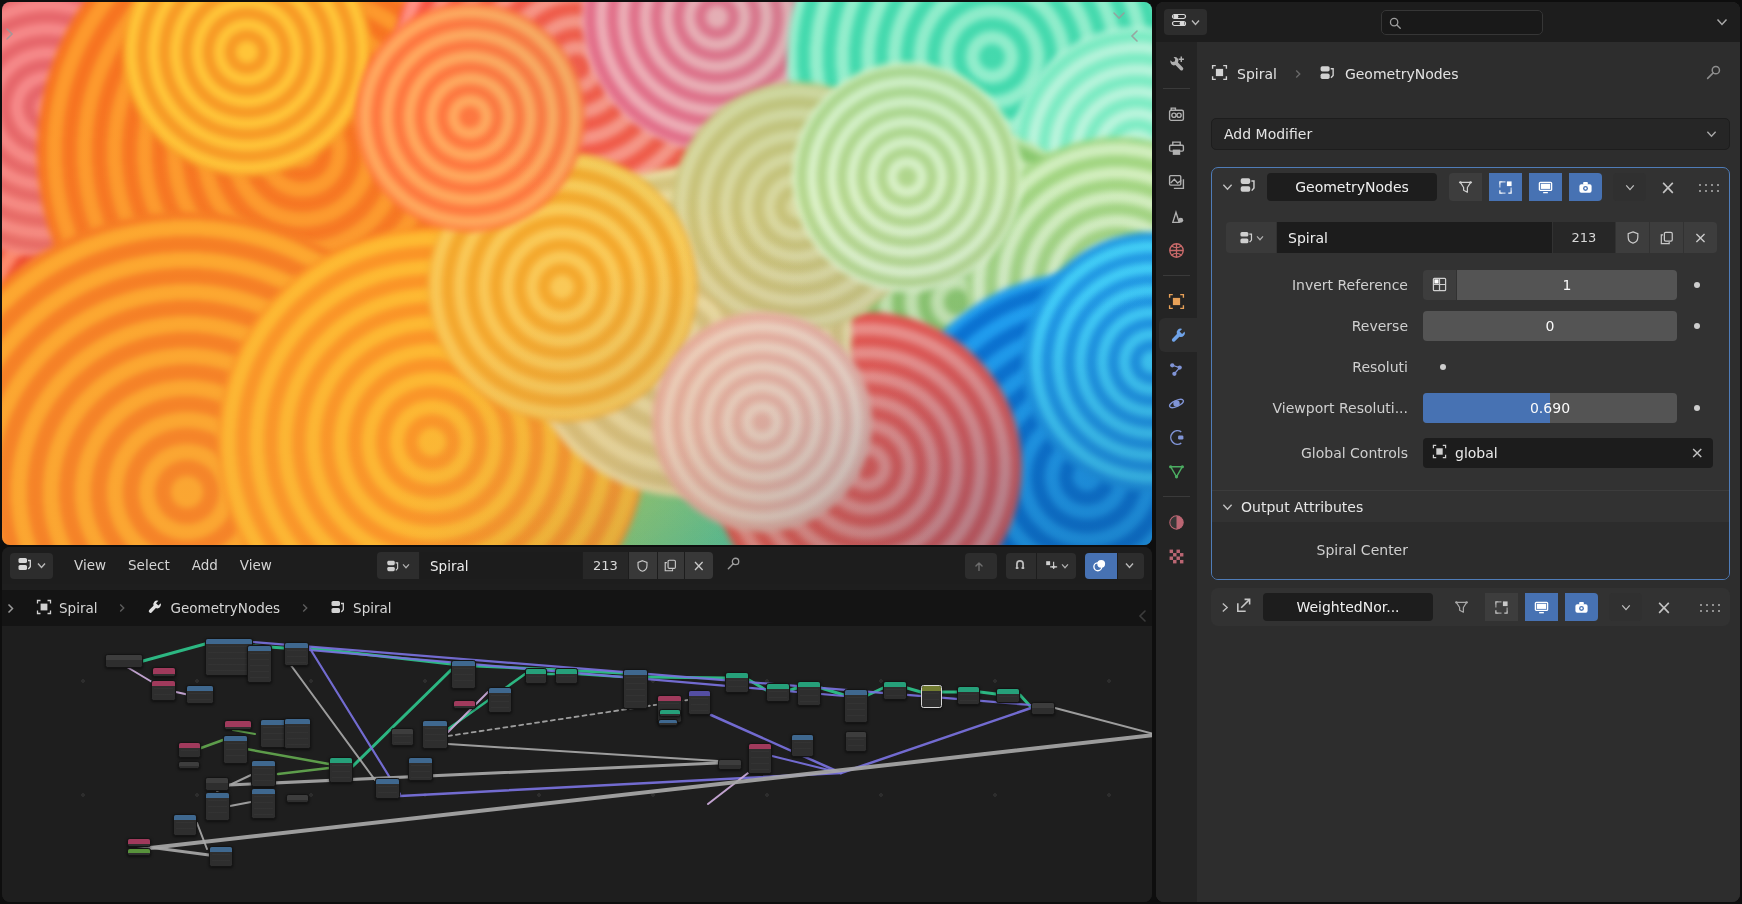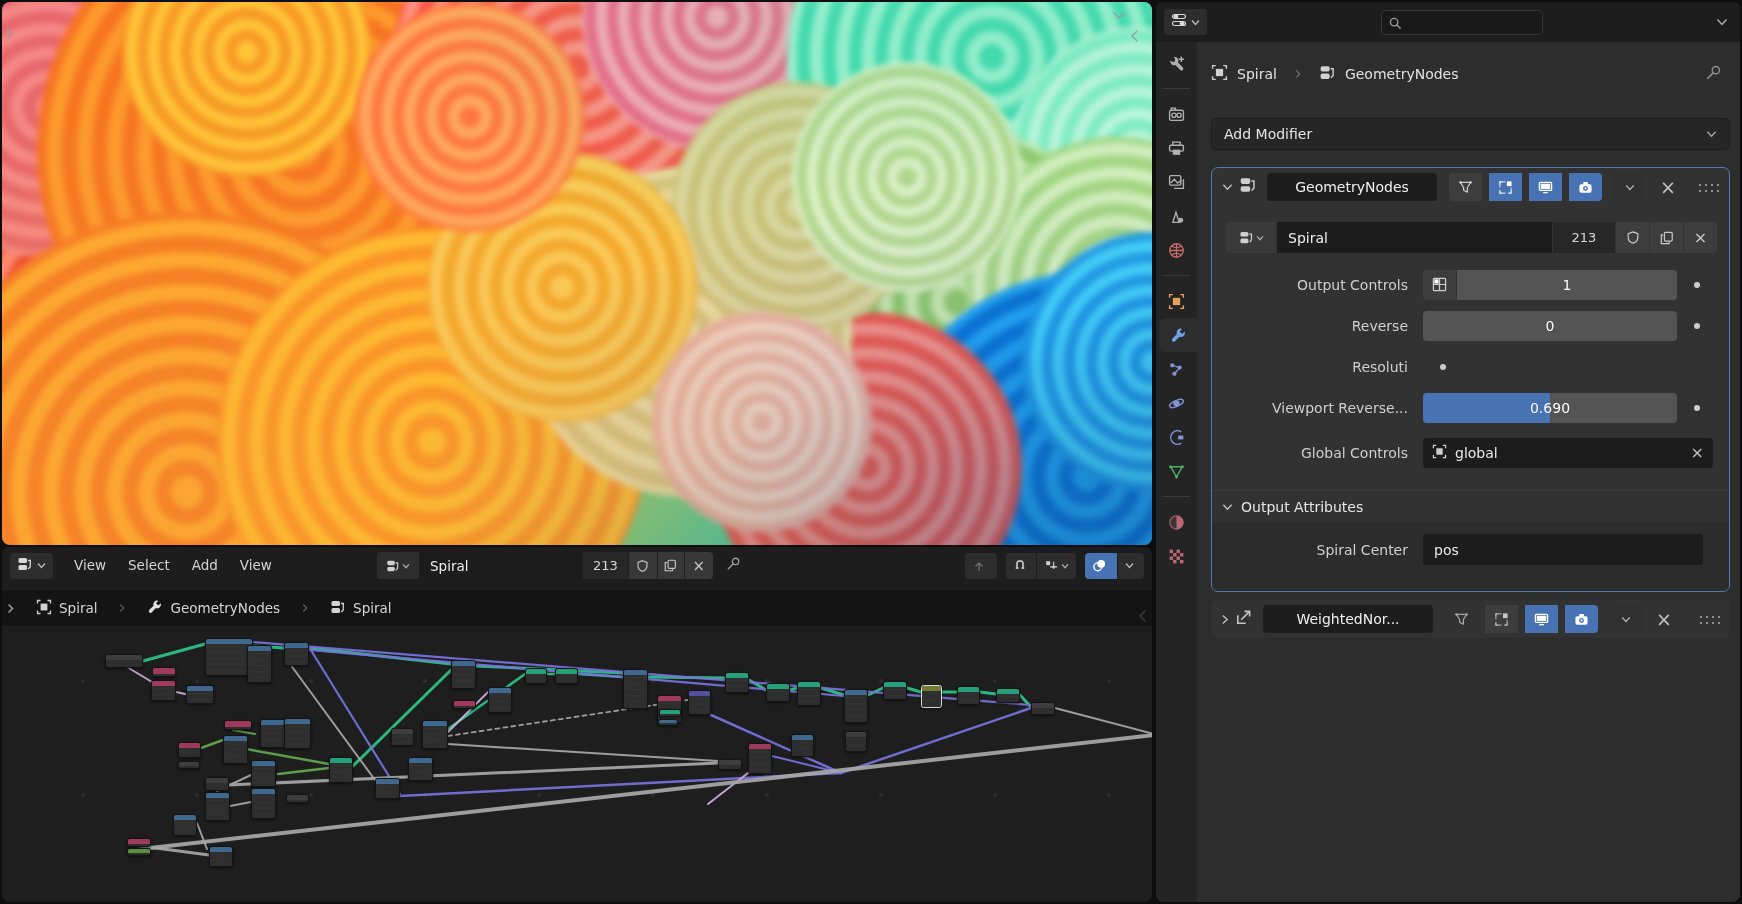--- a/index.html
+++ b/index.html
@@ -92,21 +92,21 @@
   .fill { position:absolute; left:0; top:0; bottom:0; background:#4772b3; z-index:1; }
   .gridbtn { width:33px; background:#3d3d3d; border-radius:4px 0 0 4px; display:flex; align-items:center; justify-content:center; margin-right:1px; }
   .gridbtn + .val { border-radius:0 4px 4px 0; }
   .pdot { width:40px; display:flex; align-items:center; justify-content:center; }
   .pdot i { width:6px; height:6px; border-radius:50%; background:#cdcdcd; }
   .objfield { flex:0 0 290px; height:30px; background:#1c1c1c; border-radius:4px; display:flex; align-items:center; gap:8px; padding:0 9px; color:#eaeaea; font-size:14px; }
   .objfield .flex { flex:1; }
   .txtfield { flex:0 0 280px; height:31px; background:#1c1c1c; border-radius:4px; display:flex; align-items:center; padding:0 11px; color:#eaeaea; font-size:14px; }
   .subhead { display:flex; align-items:center; gap:8px; height:32px; margin:22px -10px 0 -10px; padding:0 10px; border-top:1px solid #3c3c3c; font-size:14px; color:#e6e6e6; }
   .subbody { margin:0 -10px; padding:12px 10px 2px 10px; background:#2c2c2c; border-radius:0 0 6px 6px; }
-  .subbody .prow { margin-bottom:24px; }
+  .subbody .prow { margin-bottom:12px; }
 
   #wnrow { margin-top:8px; height:38px; background:#323232; border-radius:7px; display:flex; align-items:center; padding:0 8px 0 10px; gap:6px; }
 
   .chev { display:inline-flex; }
 </style>
 </head>
 <body>
 
 <div id="app">
 
@@ -787,21 +787,21 @@
             <div class="sqbtn">
               <svg width="14" height="14" viewBox="0 0 16 16">
                   <rect x="5" y="1.5" width="9" height="10" rx="1.5" fill="none" stroke="#c9c9c9" stroke-width="1.4"></rect>
                   <path d="M3.5 4.5h-2v10h9v-2" fill="none" stroke="#c9c9c9" stroke-width="1.4"></path>
                 </svg>
             </div>
             <div class="sqbtn last" style="color:#c9c9c9;font-size:16px;">×</div>
           </div>
 
           <div class="prow">
-            <div class="plabel">Output Controls</div>
+            <div class="plabel">Invert Reference</div>
             <div class="pctrl">
               <div class="gridbtn">
                 <svg width="15" height="15" viewBox="0 0 16 16">
                     <rect x="1.5" y="1.5" width="13" height="13" rx="1" fill="none" stroke="#cfcfcf" stroke-width="1.3"></rect>
                     <path d="M8 1.5v13M1.5 8h13" stroke="#cfcfcf" stroke-width="1.3"></path>
                     <rect x="2.5" y="2.5" width="4.5" height="4.5" fill="#fff"></rect>
                   </svg>
               </div>
               <div class="val">
                   <span>1</span>
@@ -826,21 +826,21 @@
 
           <div class="prow">
             <div class="plabel">Resoluti</div>
             <div class="pdot">
                 <i></i>
               </div>
           </div>
 
 
           <div class="prow">
-            <div class="plabel">Viewport Reverse...</div>
+            <div class="plabel">Viewport Resoluti...</div>
             <div class="pctrl">
               <div class="val">
                 <div class="fill" style="width: 50%;"></div>
                 <span>0.690</span>
               </div>
             </div>
             <div class="pdot">
                 <i></i>
               </div>
           </div>
@@ -863,23 +863,20 @@
             <span class="chev">
               <svg width="11" height="8" viewBox="0 0 12 8">
                   <path d="M1.5 1.5L6 6.5l4.5-5" stroke="#c0c0c0" stroke-width="1.5" fill="none"></path>
                 </svg>
             </span>
             <span>Output Attributes</span>
           </div>
           <div class="subbody">
             <div class="prow">
               <div class="plabel">Spiral Center</div>
-              <div class="txtfield">
-                  <span>pos</span>
-                </div>
             </div>
           </div>
         </div>
       </div>
 
       <div id="wnrow">
         <span class="chev">
           <svg width="8" height="11" viewBox="0 0 9 12">
               <path d="M2 1.5l5 4.5-5 4.5" stroke="#c0c0c0" stroke-width="1.5" fill="none"></path>
             </svg>

